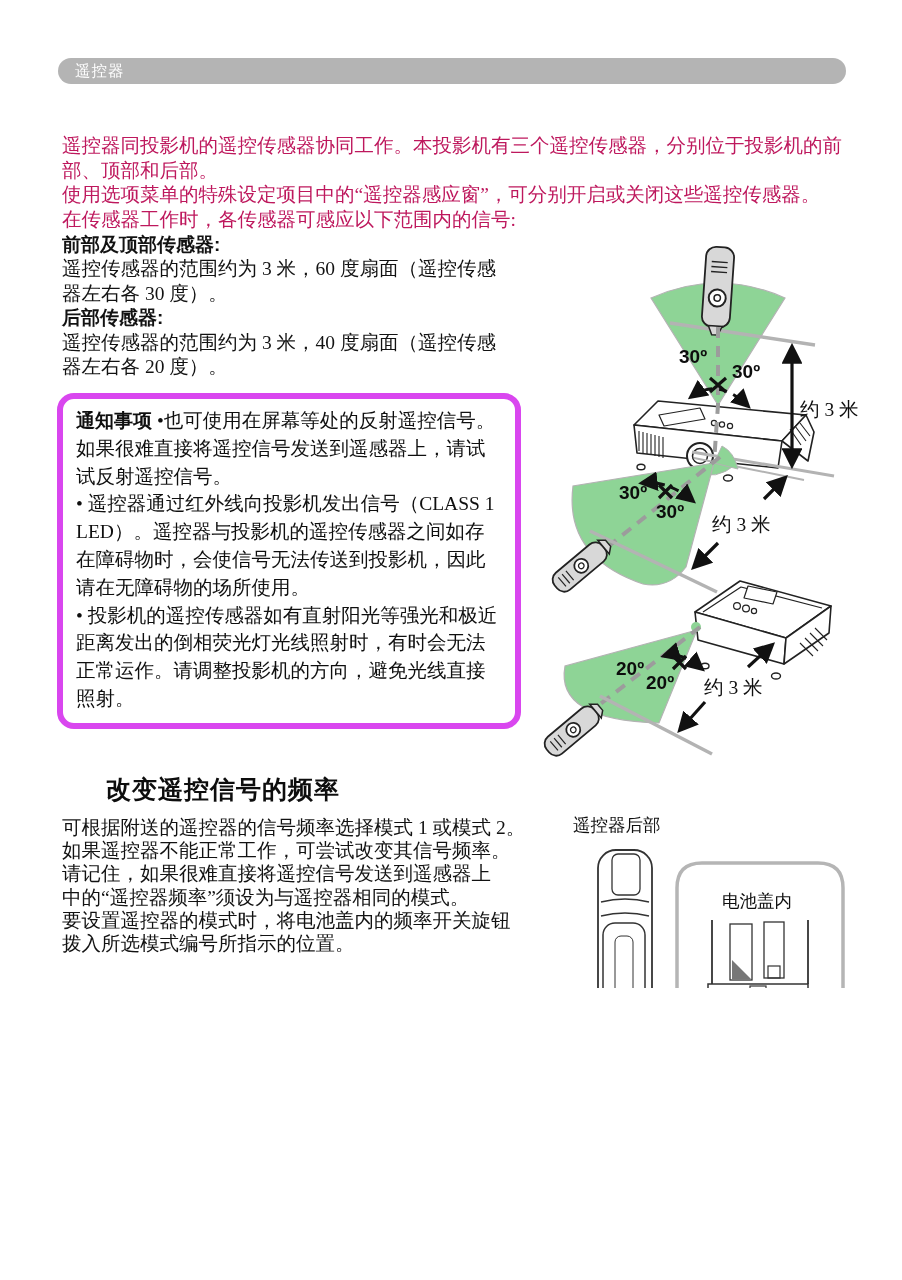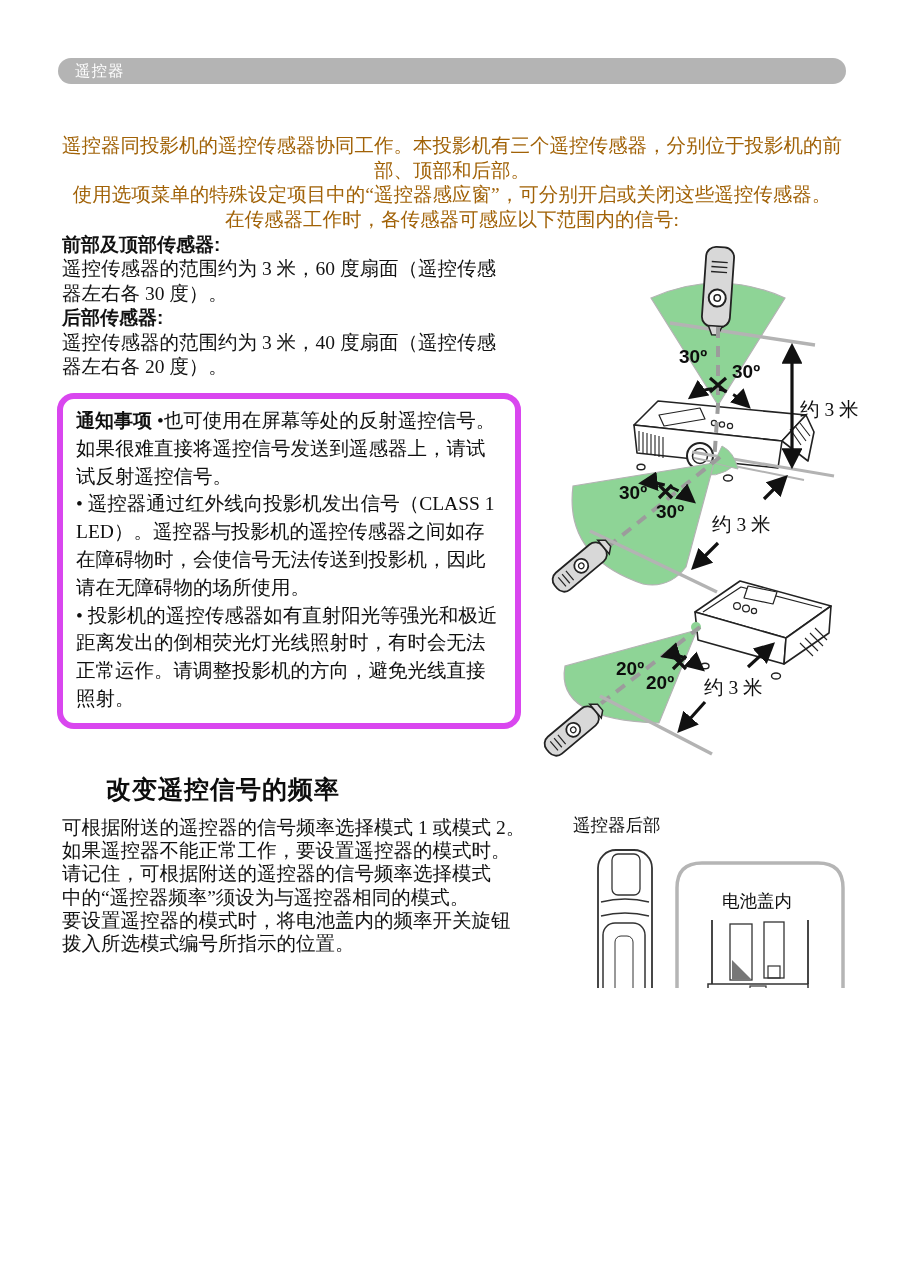--- a/index.html
+++ b/index.html
@@ -5,21 +5,21 @@
   html,body{margin:0;padding:0;background:#ffffff;}
   .page{position:relative;width:902px;height:988px;background:#ffffff;overflow:hidden;
         font-family:"Liberation Serif",serif;color:#121212;}
   .abs{position:absolute;}
   .chapter-bar{left:58px;top:58px;width:788px;height:26px;background:#b4b4b4;border-radius:13px;
         display:flex;align-items:center;}
   .chapter-bar span{color:#ffffff;font-family:"Liberation Sans",sans-serif;font-size:15.5px;
         padding-left:17px;letter-spacing:1px;}
   .h1{font-family:"Liberation Sans",sans-serif;font-weight:700;font-size:25px;color:#0d0d0d;
         letter-spacing:1px;white-space:nowrap;}
-  .bodytext{font-size:19.5px;line-height:24.6px;color:#a16207;white-space:nowrap;text-align:center;}
+  .bodytext{font-size:19.5px;line-height:24.6px;color:#be185d;white-space:nowrap;}
   .col{font-size:19.5px;line-height:24.4px;white-space:nowrap;}
   .col .hd{font-family:"Liberation Sans",sans-serif;font-weight:700;font-size:19px;}
   .notice{left:57px;top:393px;width:464px;box-sizing:border-box;border:6px solid #d946ef;
         border-radius:17px;padding:8px 13px 10px 13px;font-size:19.5px;line-height:27.8px;color:#0f0f0f;}
   .notice p{margin:0;}
   .notice b{font-family:"Liberation Sans",sans-serif;font-size:19px;}
   .s2body{font-size:19.5px;line-height:23.2px;white-space:nowrap;}
   .footer-brand{font-family:"Liberation Sans",sans-serif;font-weight:800;font-size:19px;color:#0a0a0a;margin-top:24px;}
   .footer-model{font-family:"Liberation Sans",sans-serif;font-size:18px;color:#1d1d1d;letter-spacing:.5px;}
   .pagenum{font-family:"Liberation Sans",sans-serif;font-size:20px;color:#1a1a1a;}
@@ -171,22 +171,22 @@
 
     <path d="M230,410 L206,432" stroke="#111" stroke-width="3.2" fill="none" marker-start="url(#ah)"></path>
     <path d="M163,467 L138,495" stroke="#111" stroke-width="3.2" fill="none" marker-end="url(#ah)"></path>
     <text class="dist" x="162" y="459">约 3 米</text>
   </svg>
 
   <div class="abs h1" style="left:62px;top:773px;margin-left:44px;">改变遥控信号的频率</div>
 
   <div class="abs s2body" style="left:62px;top:816px;">
     <div>可根据附送的遥控器的信号频率选择模式 1 或模式 2。</div>
-    <div>如果遥控器不能正常工作，要设置遥控器的模式时。</div>
-    <div>请记住，可根据附送的遥控器的信号频率选择模式</div>
+    <div>如果遥控器不能正常工作，可尝试改变其信号频率。</div>
+    <div>请记住，如果很难直接将遥控信号发送到遥感器上</div>
     <div>中的“遥控器频率”须设为与遥控器相同的模式。</div>
     <div>要设置遥控器的模式时，将电池盖内的频率开关旋钮</div>
     <div>拨入所选模式编号所指示的位置。</div>
   </div>
 
   <svg class="abs" style="left:562px;top:806px;" width="340" height="330" viewBox="0 0 340 330">
     <text class="cap" x="11" y="25">遥控器后部</text>
 
     <g stroke="#333" fill="#ffffff">
       <rect x="36" y="44" width="54" height="182" rx="18" stroke-width="1.8"></rect>

